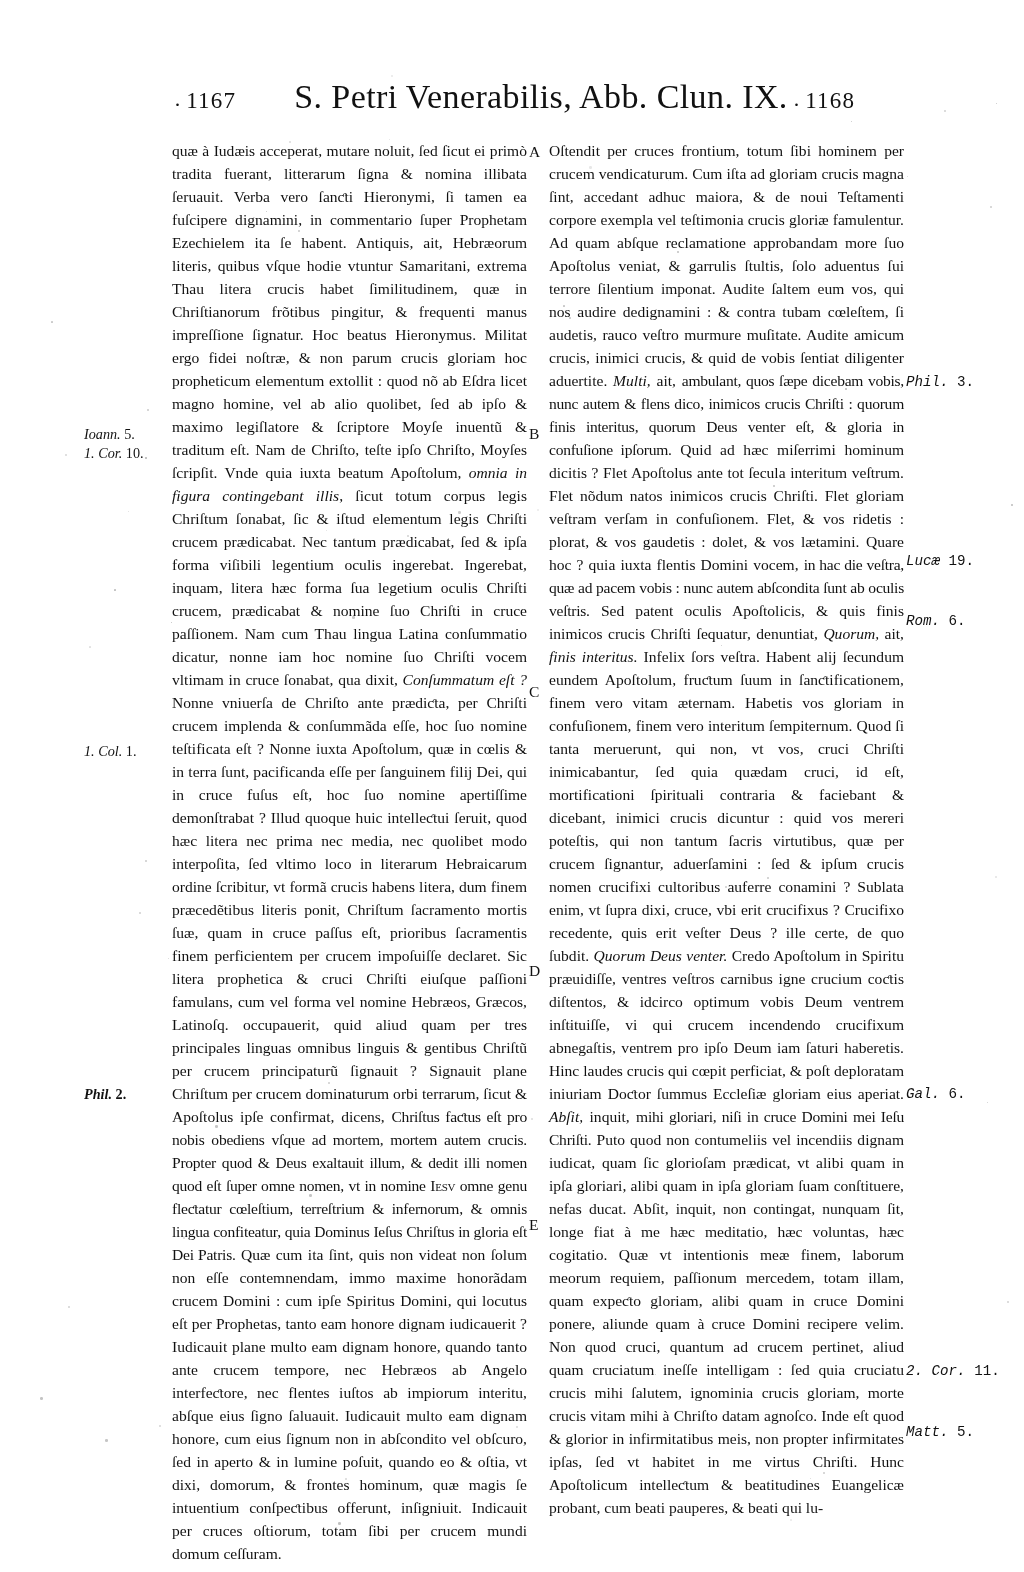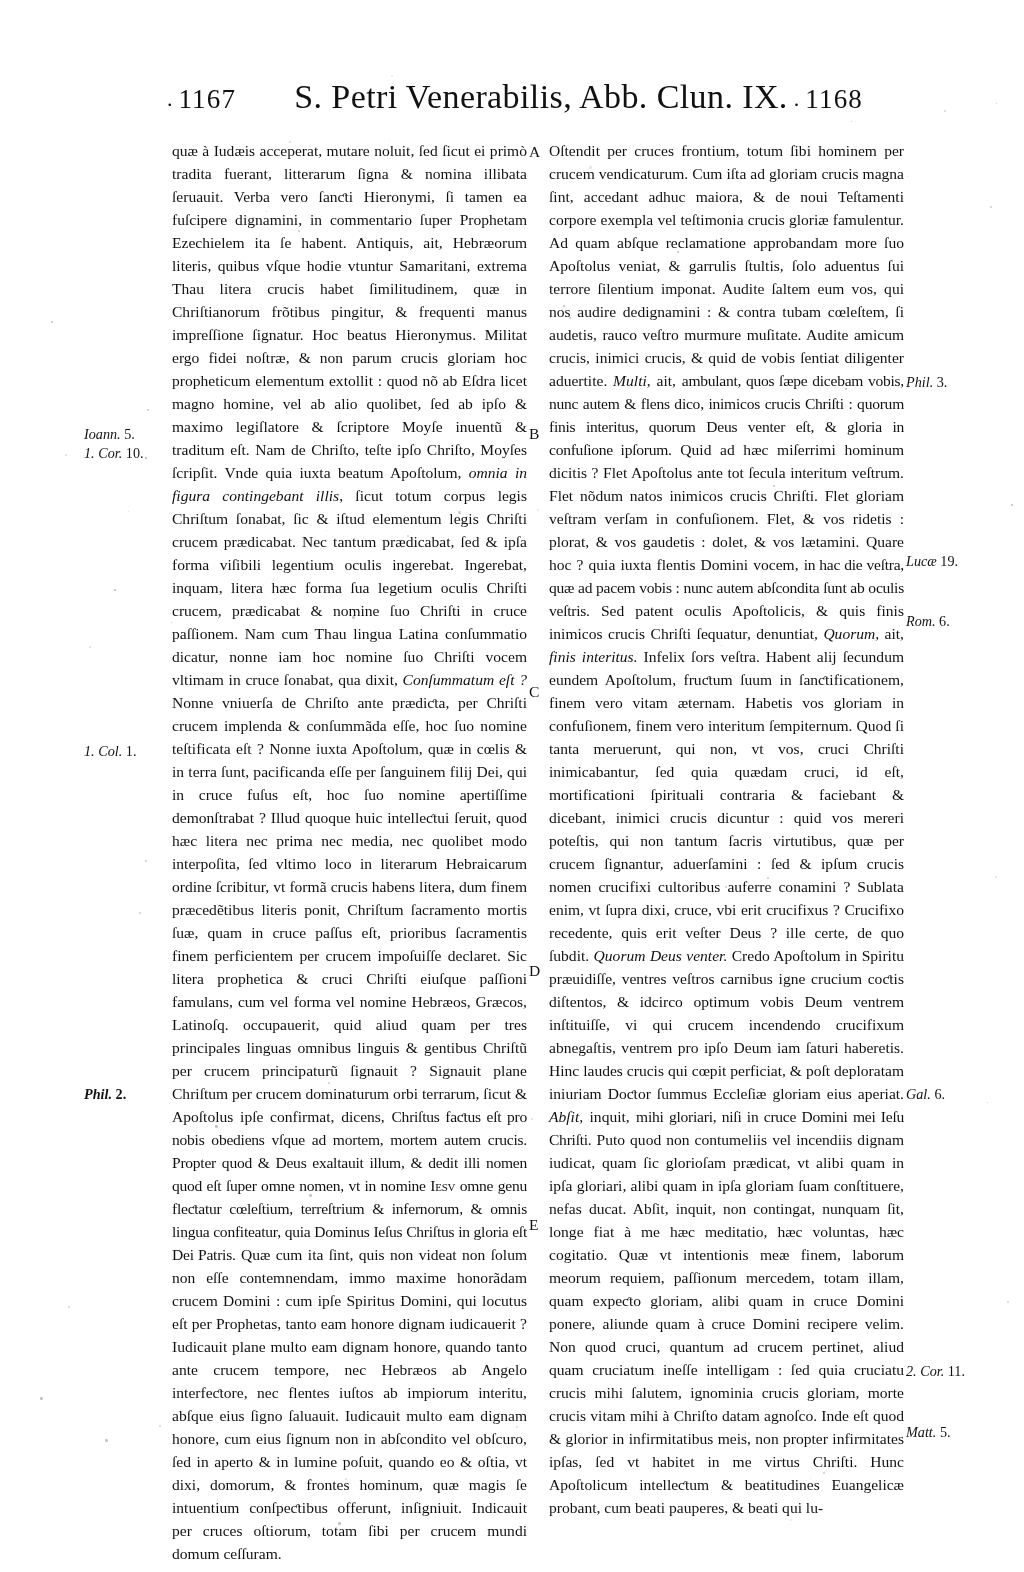--- a/index.html
+++ b/index.html
@@ -22,21 +22,21 @@
     position: absolute;
     left: 0;
     top: 78px;
     width: 1024px;
     height: 46px;
     display: flex;
     align-items: baseline;
     justify-content: center;
   }
   .folio {
-    font-size: 27px;
+    font-size: 23px;
     letter-spacing: 1.2px;
     font-variant: small-caps;
   }
   .folio-left  { margin-right: 58px; }
   .folio-right { }
   .header-title {
     font-size: 34px;
     letter-spacing: 0.4px;
     white-space: nowrap;
   }
@@ -88,21 +88,21 @@
     font-size: 14.2px;
     line-height: 18px;
     font-style: italic;
     white-space: nowrap;
     color: #111111;
   }
   .margin-note .num {
     font-style: normal;
   }
   .margin-left  { left: 84px; text-align: left; }
-  .margin-right { left: 906px; text-align: right; }
+  .margin-right { left: 906px; text-align: right; font-family: Liberation Mono, monospace; }
 
   
   .section-letter {
     position: absolute;
     left: 529px;
     font-size: 15.5px;
     font-family: "Liberation Serif", "DejaVu Serif", serif;
     color: #111111;
   }
 

